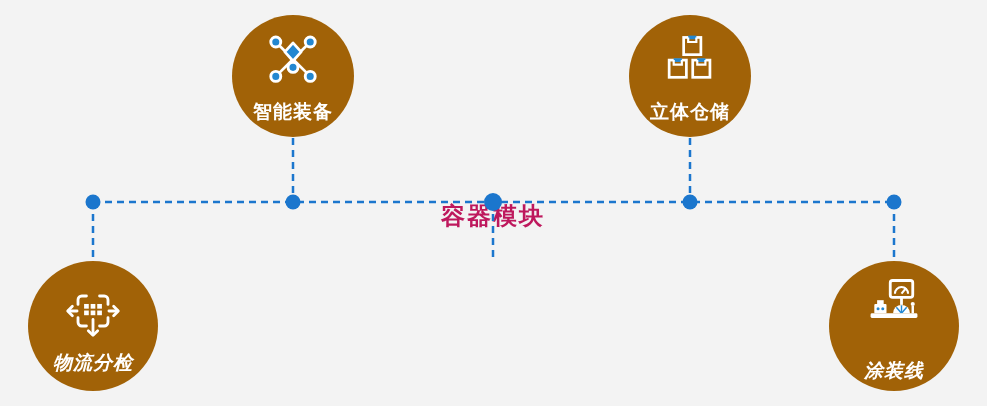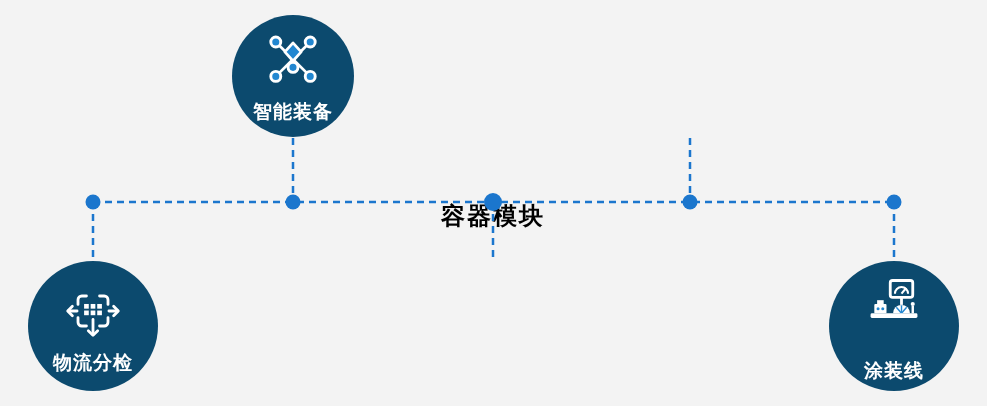--- a/index.html
+++ b/index.html
@@ -8,34 +8,34 @@
     position:relative;
     width:987px;height:406px;
     background:#f3f3f3;
     overflow:hidden;
   }
   .watermark{
     position:absolute;
     left:403px;top:200px;width:180px;
     text-align:center;
     font-size:24px;font-weight:700;letter-spacing:2px;
-    color:#000000;
+    color:#be185d;
     user-select:none;
   }
   .overlay{position:absolute;left:0;top:0;}
   .node{
     position:absolute;
     border-radius:50%;
-    background:#0c4a6e;
+    background:#a16207;
     display:flex;flex-direction:column;
     align-items:center;justify-content:center;
     cursor:pointer;
   }
   .node-top{width:122px;height:122px;}
-  .node-bottom{width:130px;height:130px;}
+  .node-bottom{width:130px;height:130px;font-style:italic;}
   .node .icon{flex:0 0 auto;line-height:0;margin-top:4px;}
   .node .label{
     margin-top:11px;
     color:#ffffff;font-size:19px;font-weight:700;
     letter-spacing:1px;line-height:1.2;
     white-space:nowrap;
   }
   .pos-smart{left:232px;top:15px;}
   .pos-warehouse{left:629px;top:15px;}
   .pos-sorting{left:28px;top:261px;}
@@ -80,20 +80,42 @@
           <circle cx="51" cy="11" r="5.5"></circle>
           <circle cx="13" cy="49" r="5.5"></circle>
           <circle cx="51" cy="49" r="5.5"></circle>
           <circle cx="32" cy="39" r="5.5"></circle>
         </g>
       </svg>
     </span>
     <span class="label">智能装备</span>
   </div>
 
+  <div class="node node-top pos-warehouse">
+    <span class="icon">
+      <svg width="58" height="58" viewBox="0 0 64 64">
+        <g stroke="#ffffff" stroke-width="3" fill="none">
+          <rect x="25" y="6" width="19" height="19"></rect>
+          <rect x="9" y="31" width="19" height="19"></rect>
+          <rect x="35" y="31" width="19" height="19"></rect>
+        </g>
+        <g fill="#2287d1">
+          <rect x="30" y="4" width="9" height="4"></rect>
+          <rect x="14" y="29" width="9" height="4"></rect>
+          <rect x="40" y="29" width="9" height="4"></rect>
+        </g>
+        <g stroke="#ffffff" stroke-width="2.4" fill="none">
+          <path d="M30,6 v5 h9 v-5"></path>
+          <path d="M14,31 v5 h9 v-5"></path>
+          <path d="M40,31 v5 h9 v-5"></path>
+        </g>
+      </svg>
+    </span>
+    <span class="label">立体仓储</span>
+  </div>
 
   <div class="node node-bottom pos-sorting">
     <span class="icon">
       <svg width="60" height="60" viewBox="0 0 64 64">
         <g stroke="#ffffff" stroke-width="3" fill="none" stroke-linecap="round">
           <path d="M16,25 v-5 a4,4 0 0 1 4,-4 h5"></path>
           <path d="M39,16 h5 a4,4 0 0 1 4,4 v5"></path>
           <path d="M48,39 v5 a4,4 0 0 1 -4,4 h-5"></path>
           <path d="M25,48 h-5 a4,4 0 0 1 -4,-4 v-5"></path>
         </g>

